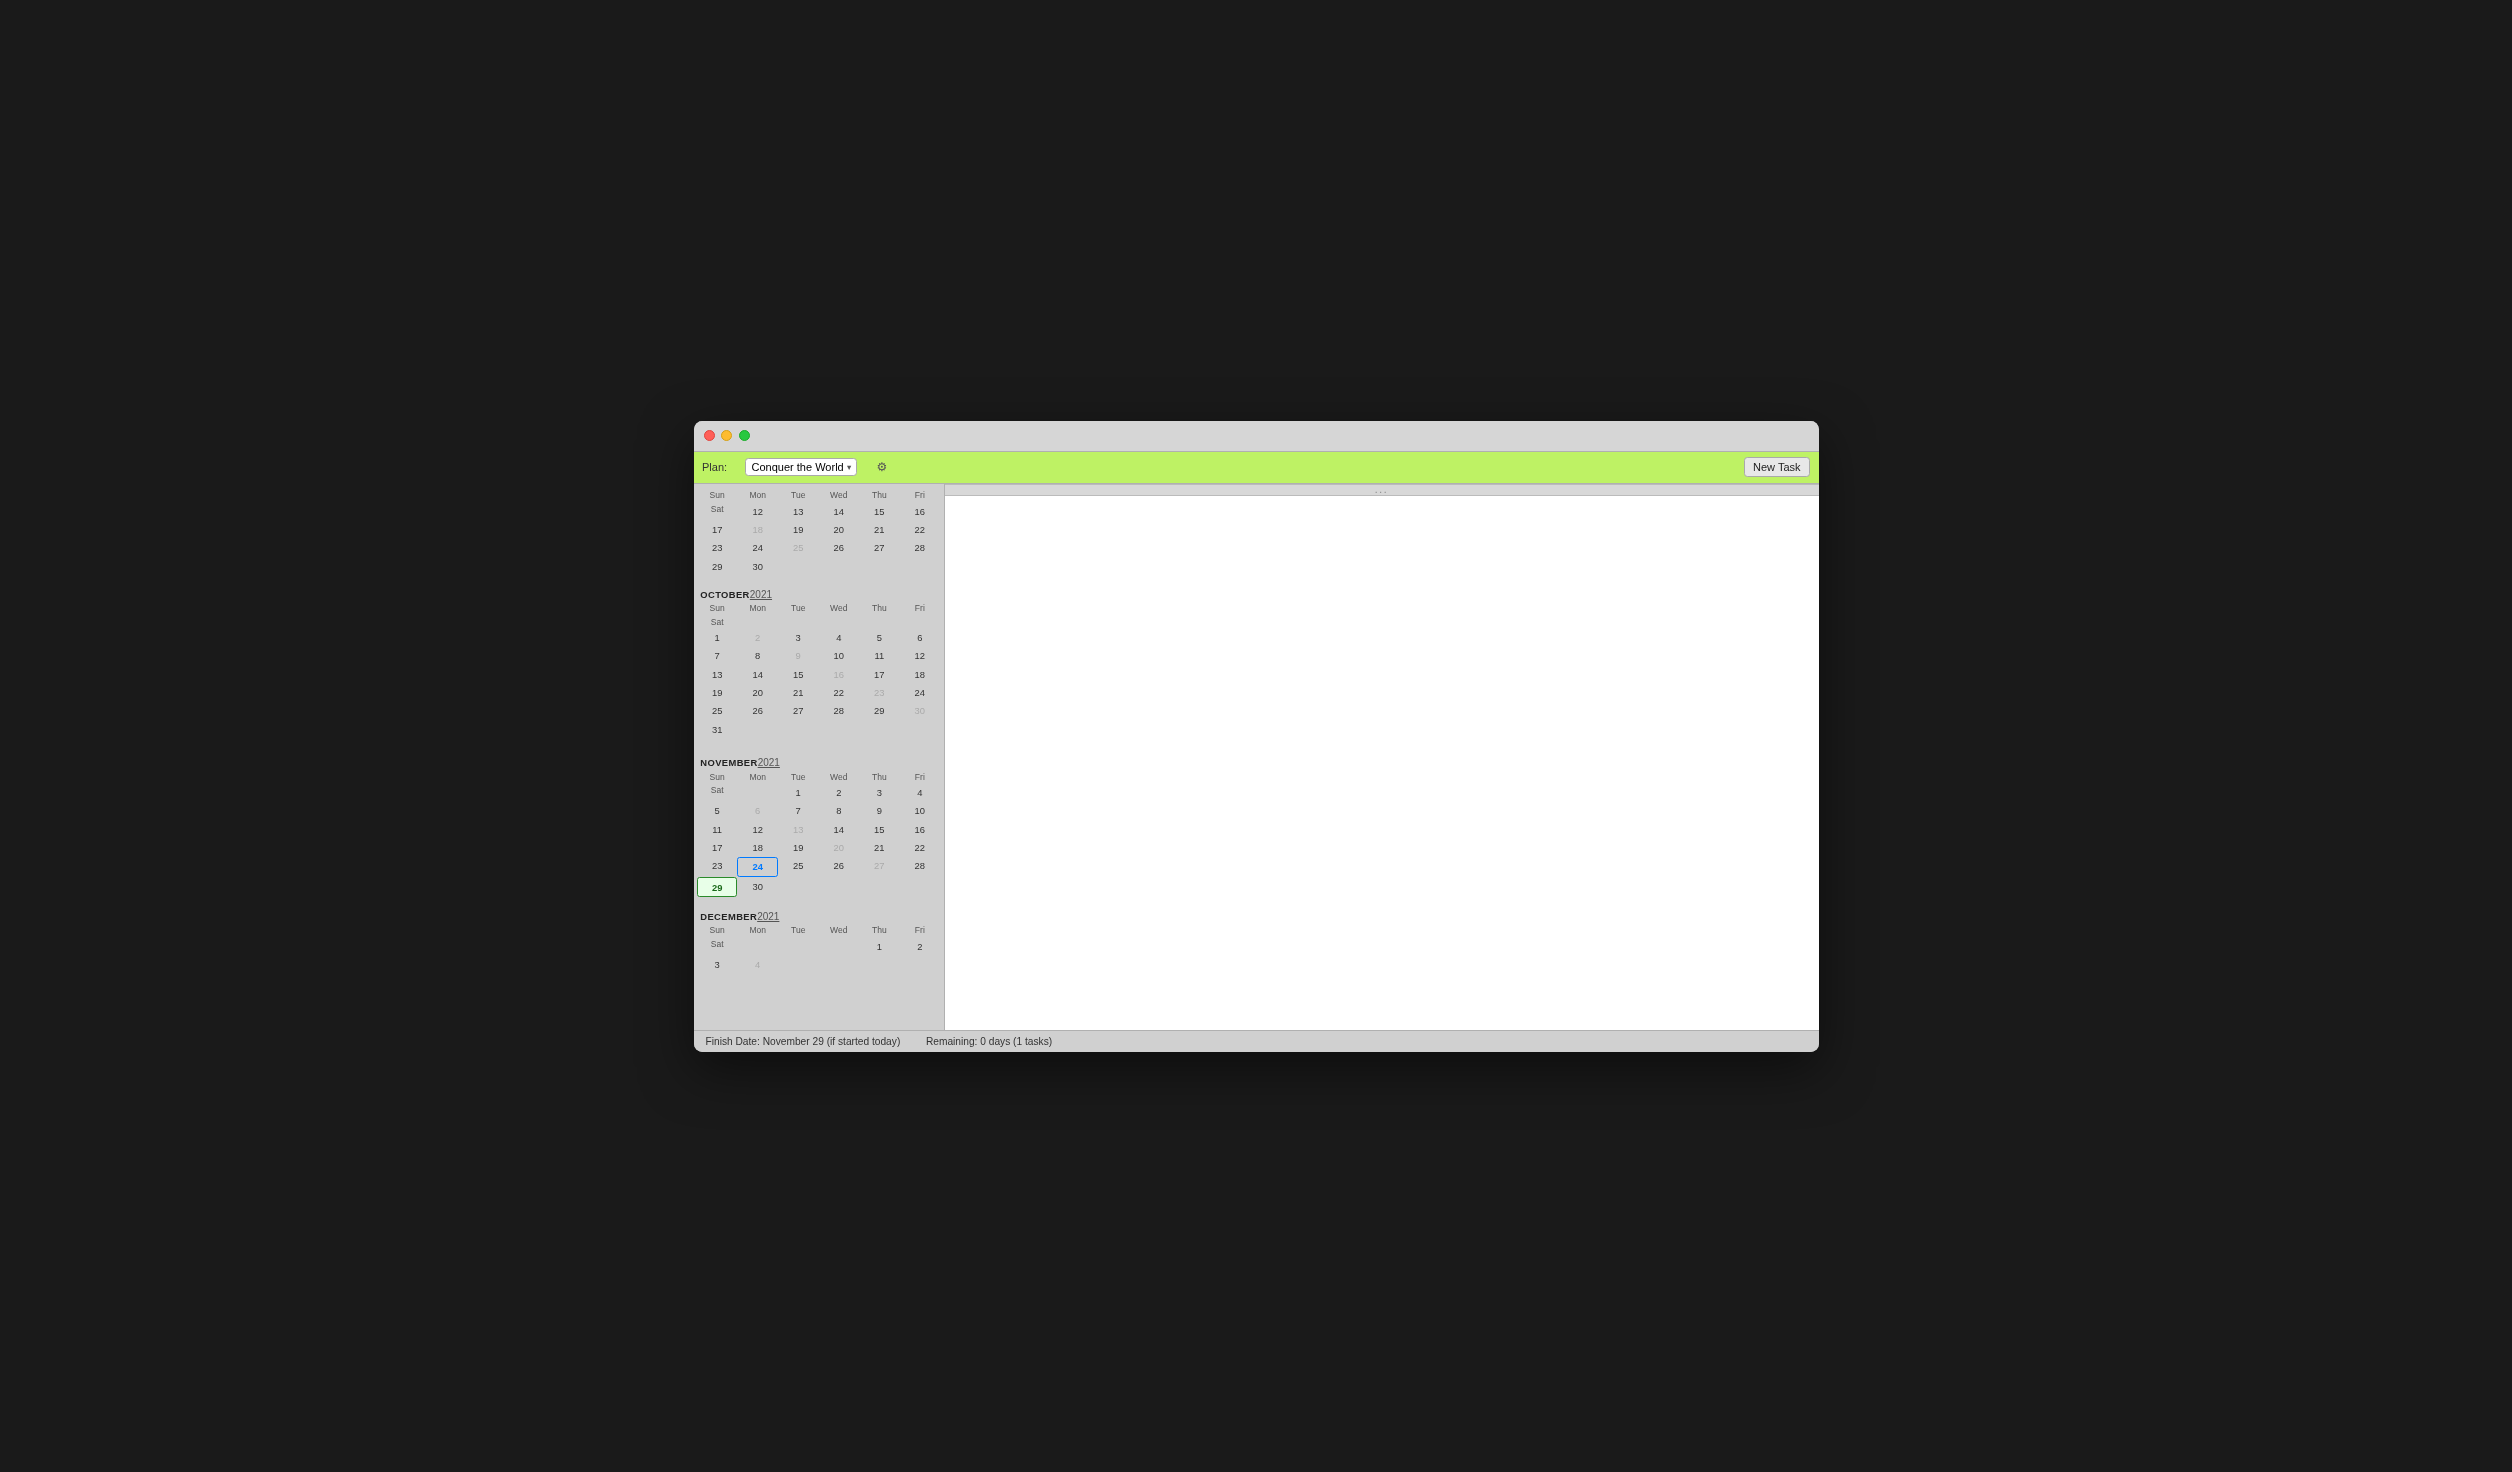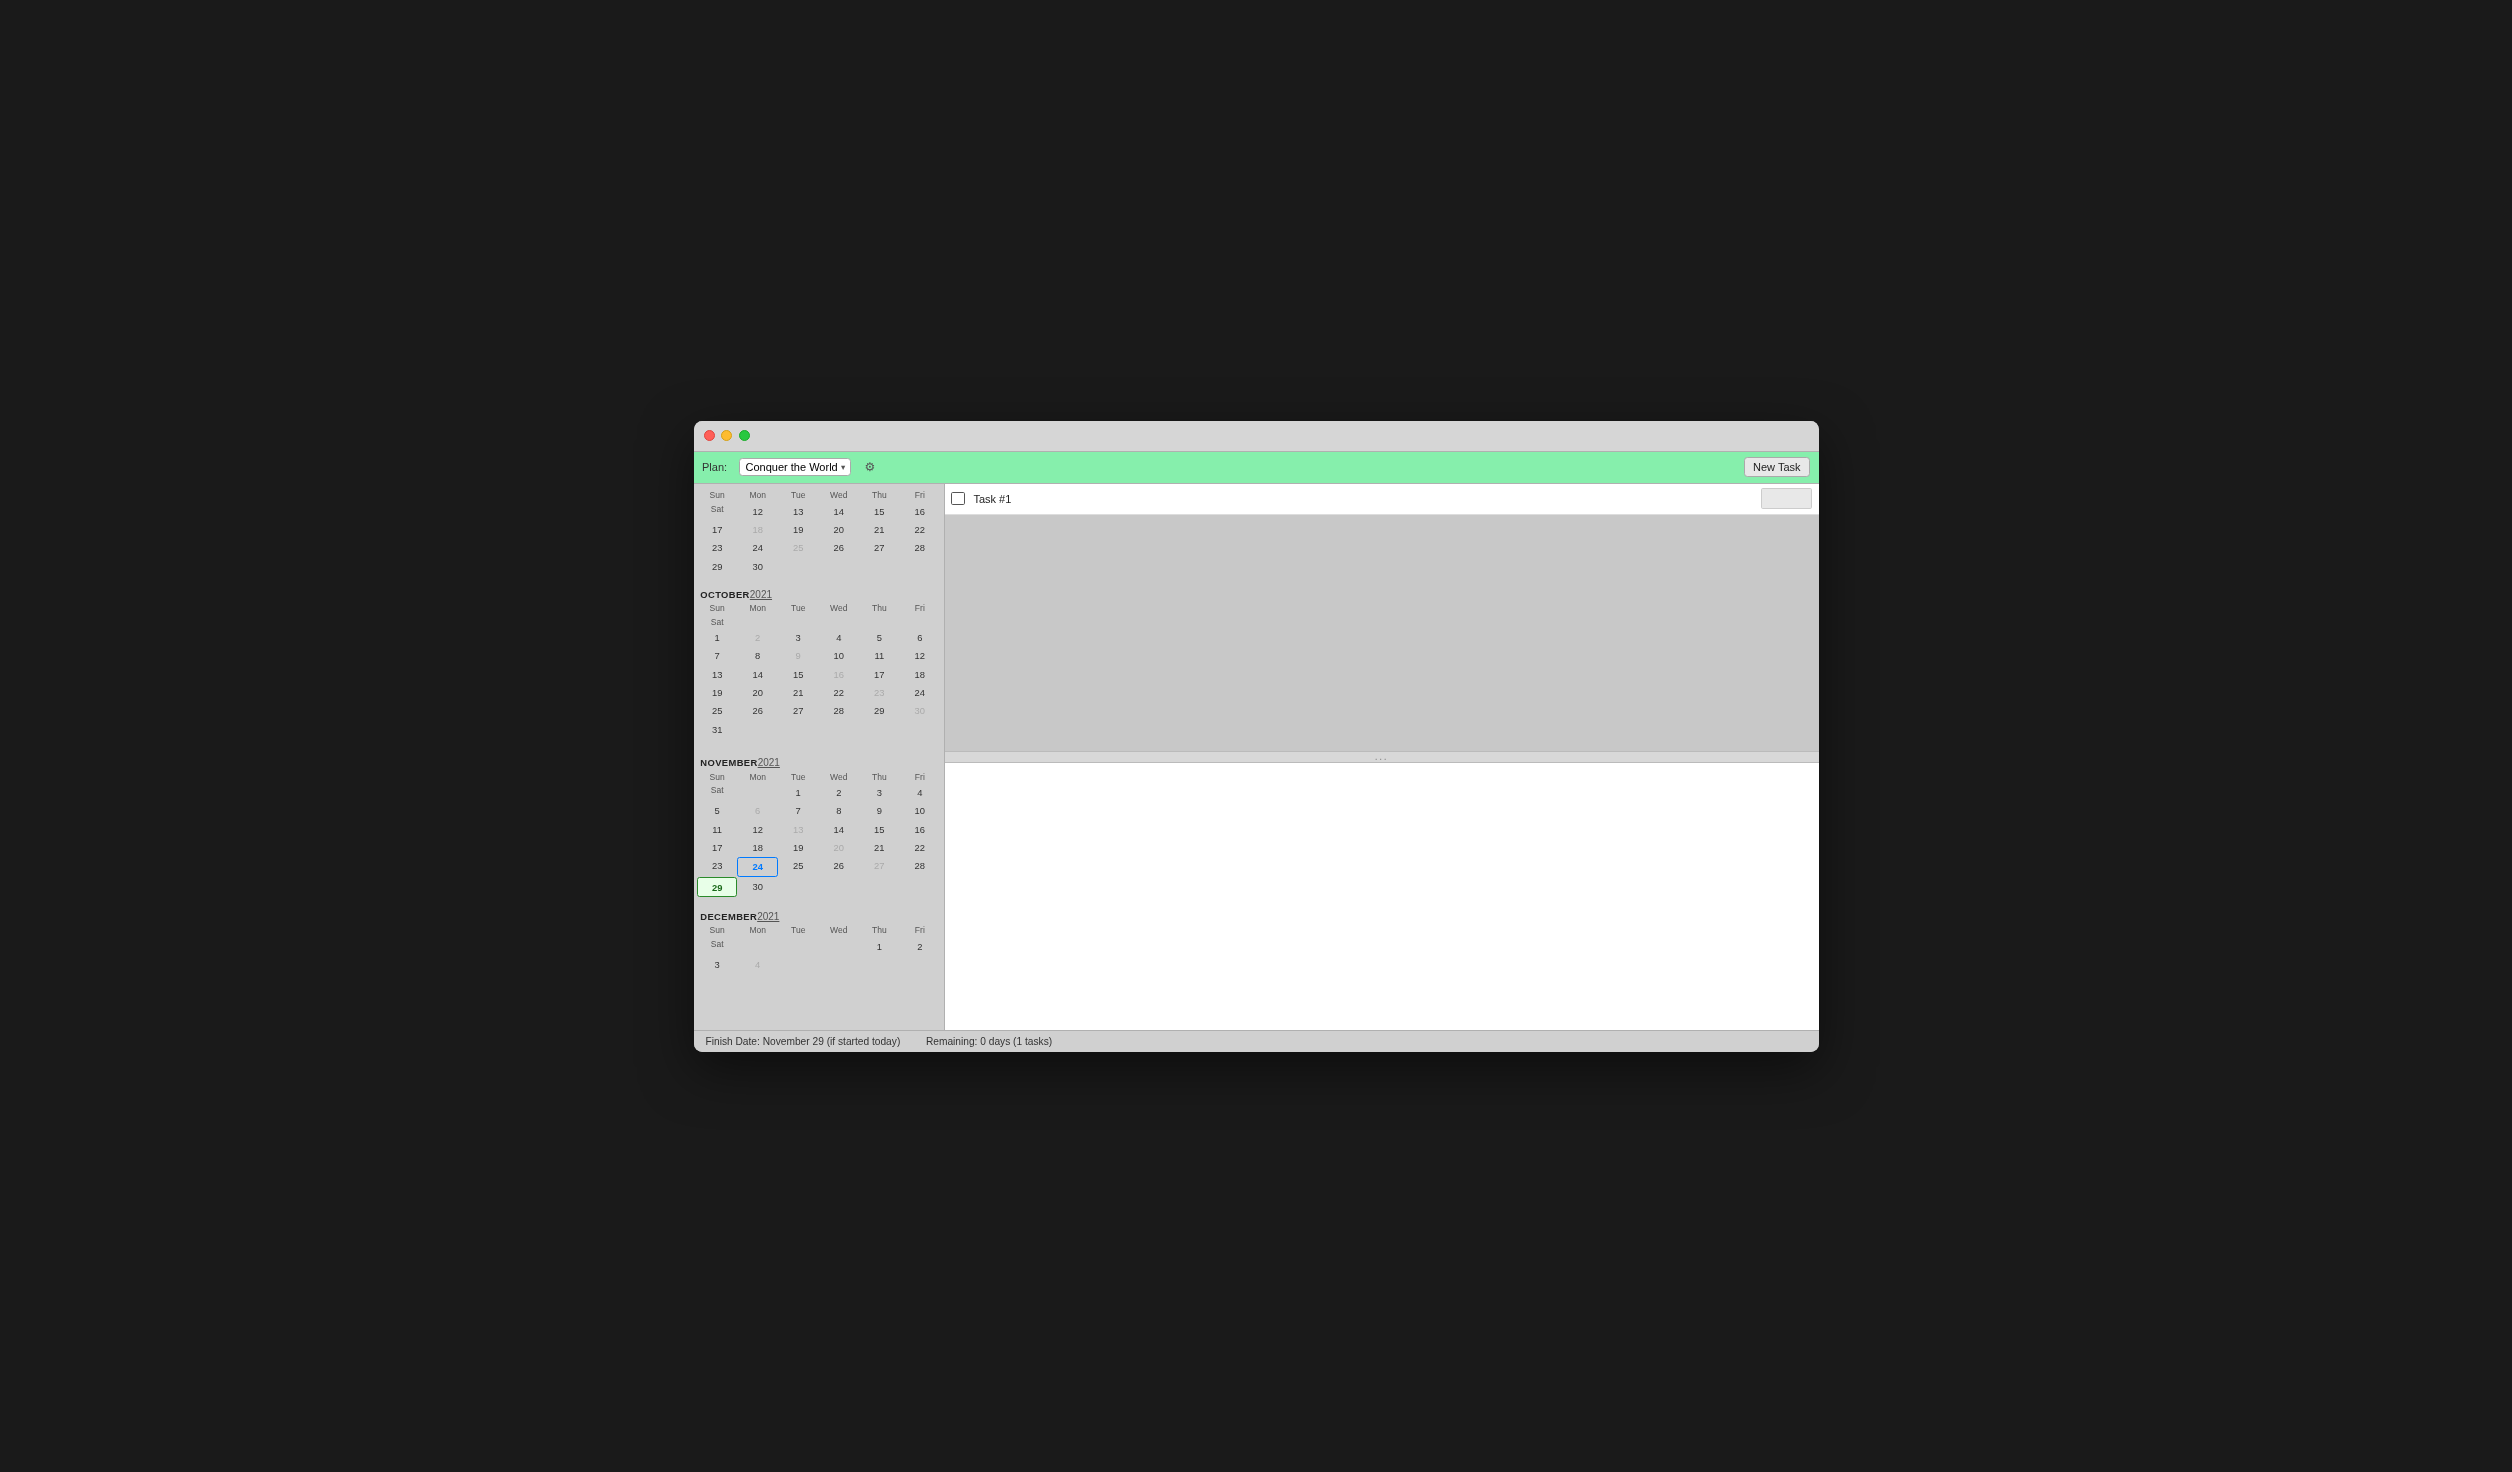--- a/index.html
+++ b/index.html
@@ -40,27 +40,27 @@
       width: 11px; height: 11px;
       border-radius: 50%;
       cursor: pointer;
     }
     .tl-close { background: #ff5f57; border: 0.9px solid #e0443e; }
     .tl-min   { background: #febc2e; border: 0.9px solid #d4a017; }
     .tl-max   { background: #28c840; border: 0.9px solid #1aab29; }
 
     .toolbar {
       height: 32px;
-      background: #86efac;
+      background: #bef264;
       display: flex;
       align-items: center;
       padding: 0 8.5px;
       border-bottom: 0.9px solid #b0b0b0;
       flex-shrink: 0;
-      gap: 9px;
+      gap: 15px;
     }
     .plan-label {
       font-size: 11px;
       color: #333;
       margin-right: 3.4px;
     }
     .plan-select {
       display: flex;
       align-items: center;
       background: white;
@@ -457,27 +457,20 @@
           <div class="cal-cell">1</div>
           <div class="cal-cell">2</div>
           <div class="cal-cell">3</div>
           <div class="cal-cell other-month">4</div>
         </div>
       </div>
     </div>
 
     <div class="content-area">
 
-      <div class="task-list-section">
-        <div class="task-row">
-          <div class="task-checkbox"></div>
-          <span class="task-name">Task #1</span>
-          <div class="task-date-field"></div>
-        </div>
-      </div>
 
       <div class="resize-handle">
         <span>...</span>
       </div>
 
       <div class="detail-section">
       </div>
     </div>
   </div>
 

